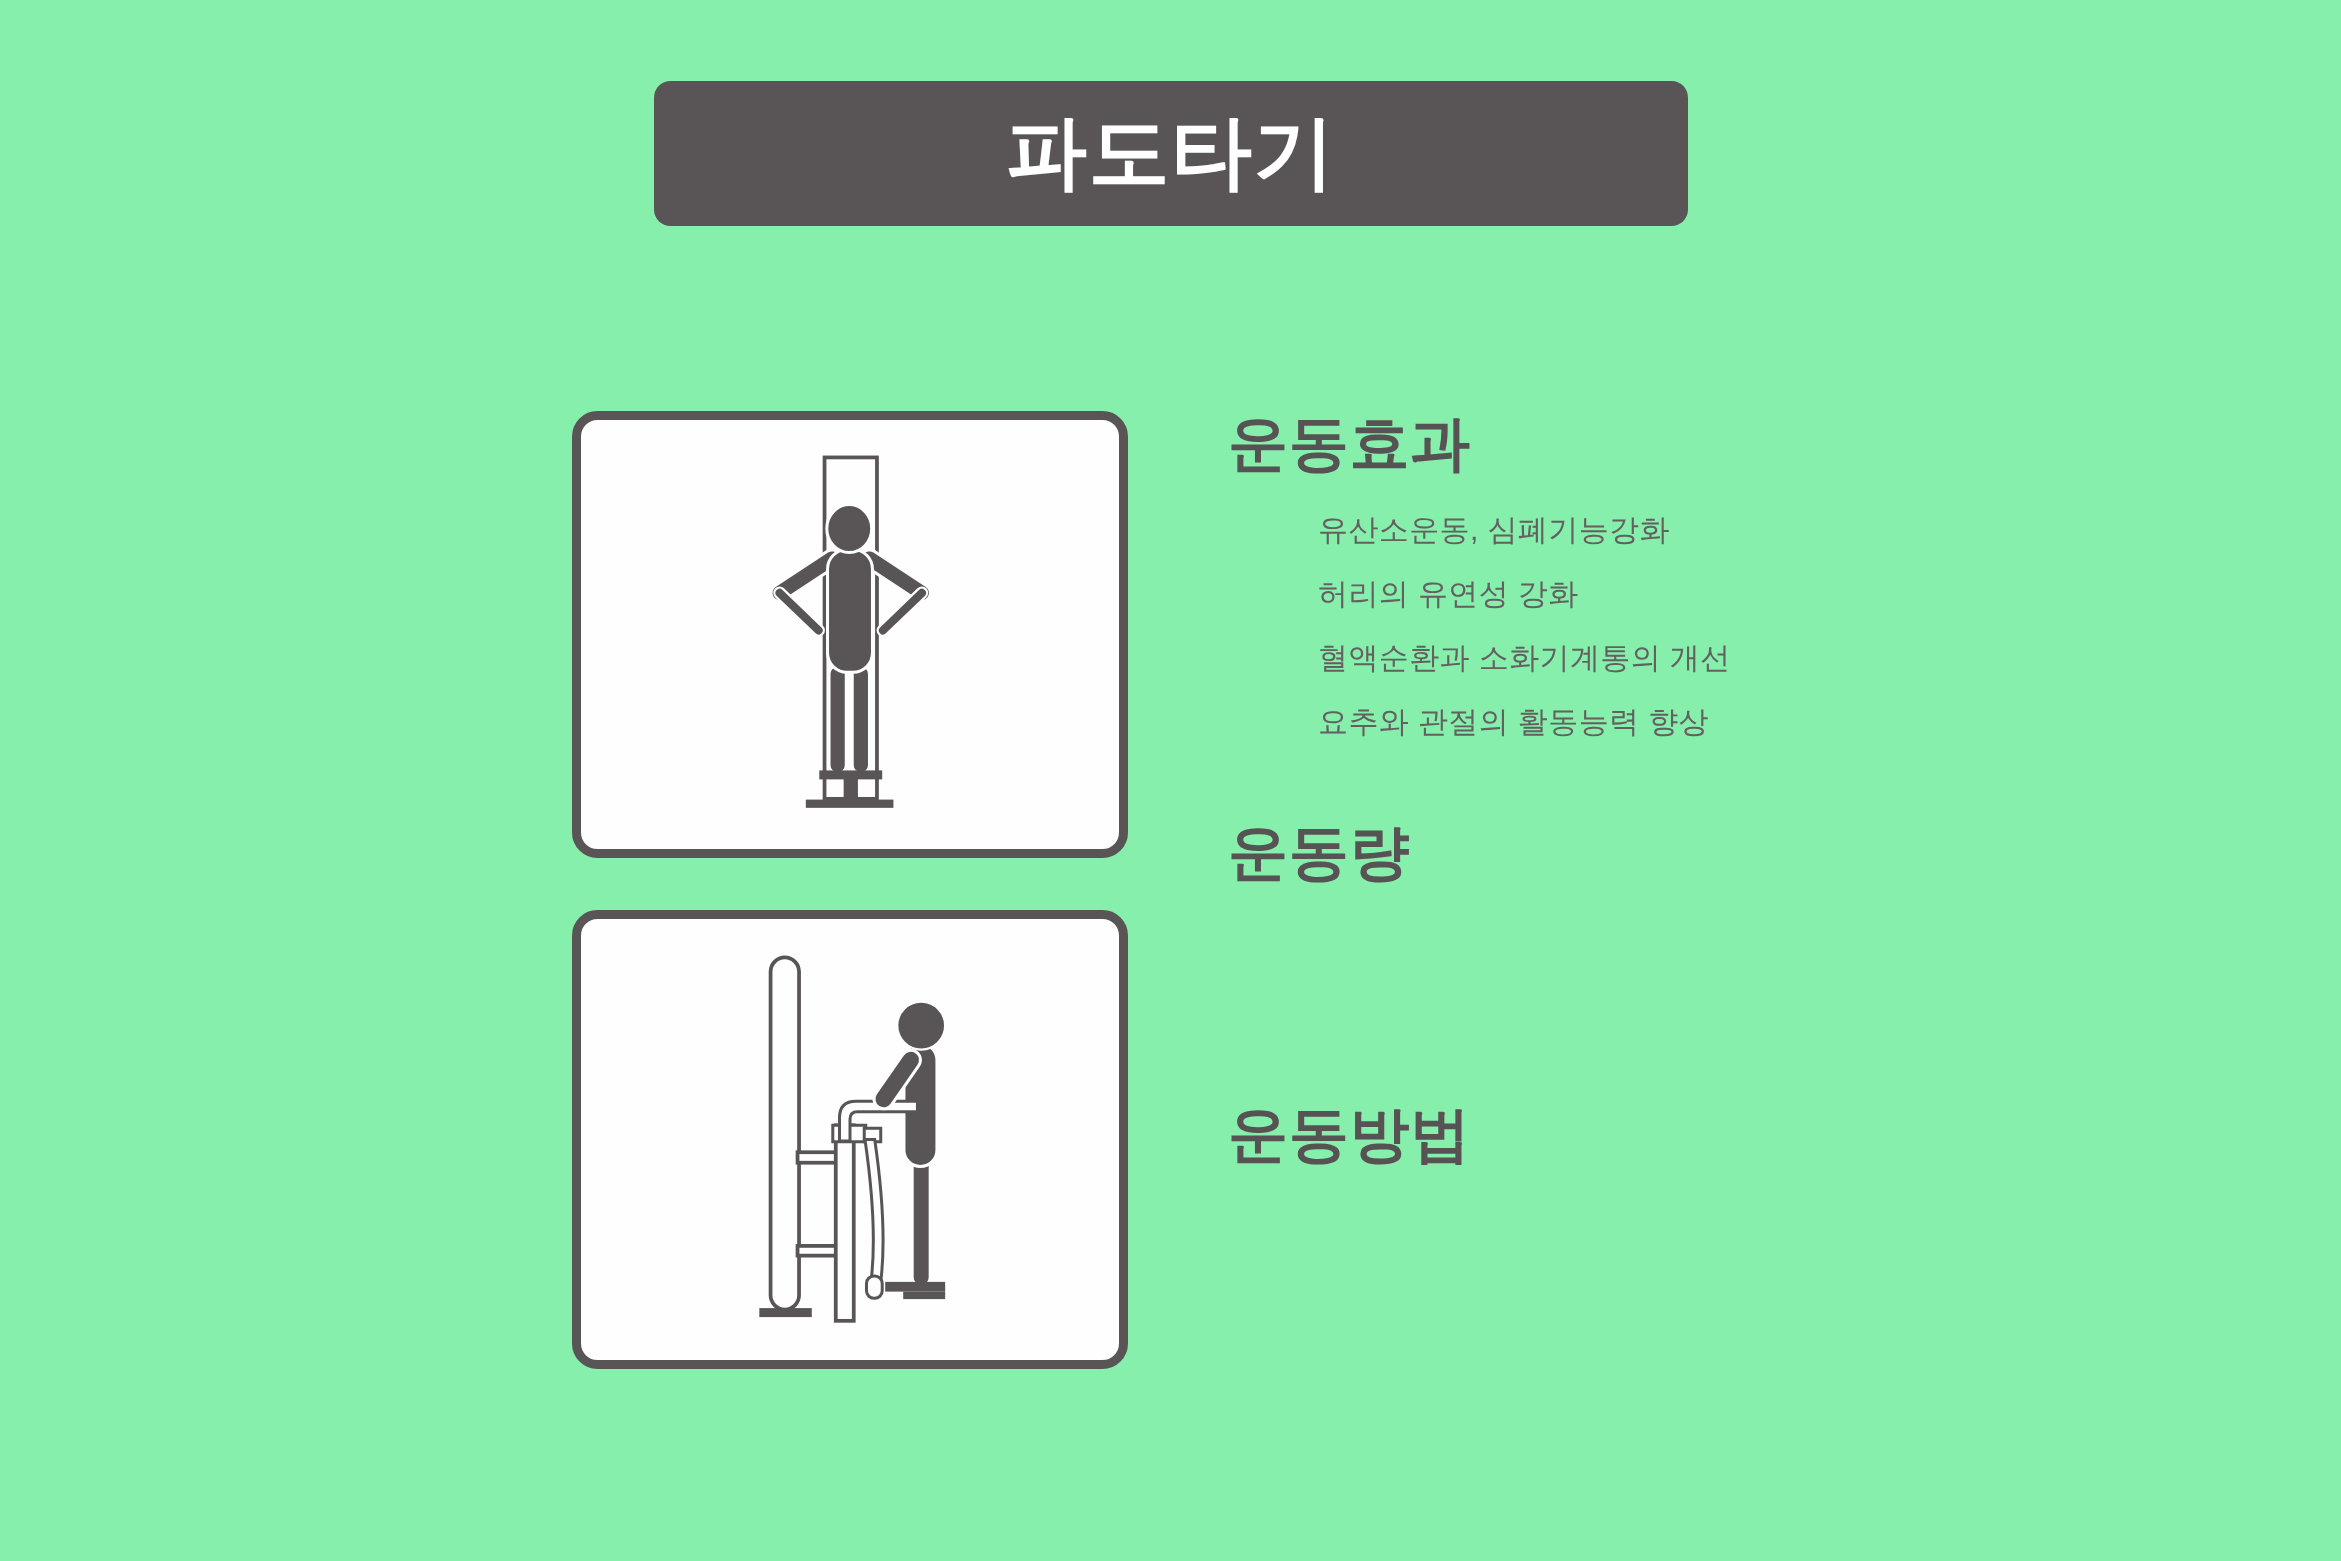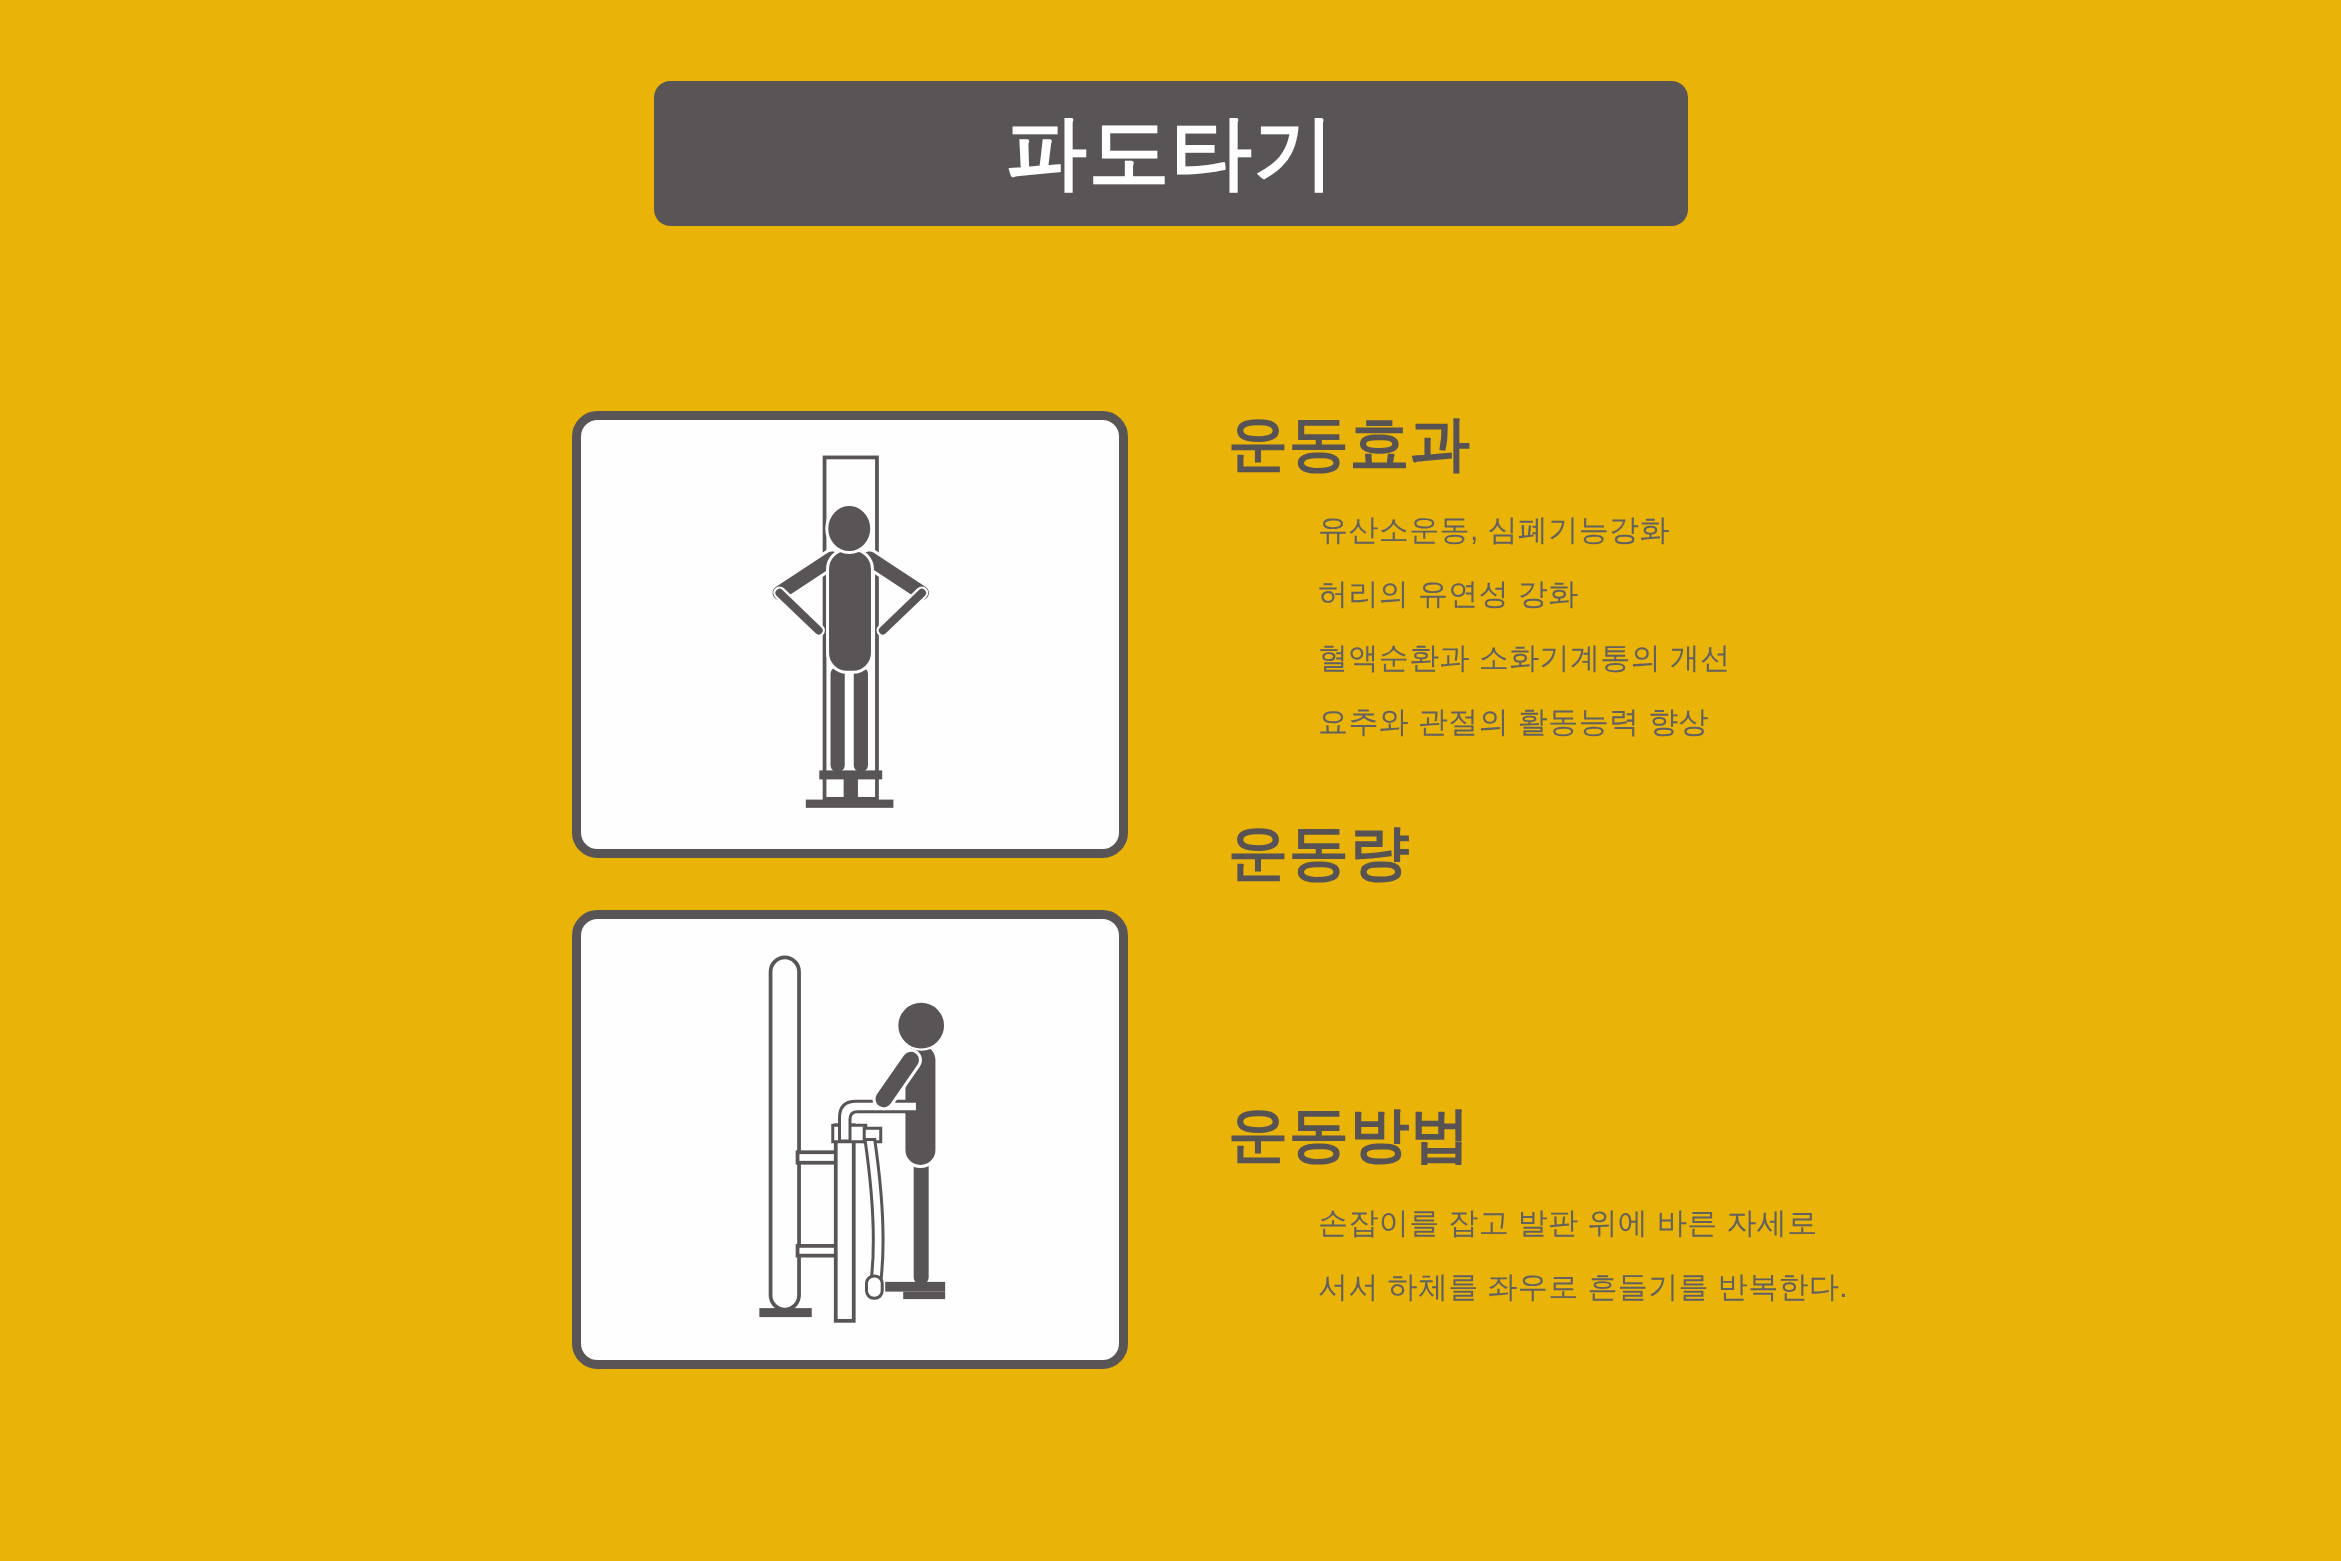--- a/index.html
+++ b/index.html
@@ -4,21 +4,21 @@
 <style>
   html, body { margin: 0; padding: 0; overflow: hidden; }
   body {
     width: 2342px; height: 1561px;
     font-family: "Liberation Sans", sans-serif;
     background: #fdfcfa;
   }
   #canvas {
     position: relative;
     width: 2342px; height: 1561px;
-    background: #eab308;
+    background: #86efac;
   }
   #banner {
     position: absolute;
     left: 654px; top: 81px;
     width: 1034px; height: 145px;
     background: #595556;
     border-radius: 16.5px;
     display: flex; align-items: center; justify-content: center;
     color: #ffffff;
     font-size: 81px; font-weight: 700;
@@ -145,19 +145,15 @@
   <div class="body-block" id="p1">
     <div>유산소운동, 심폐기능강화</div>
     <div>허리의 유연성 강화</div>
     <div>혈액순환과 소화기계통의 개선</div>
     <div>요추와 관절의 활동능력 향상</div>
   </div>
 
   <h2 class="heading" id="h2">운동량</h2>
 
   <h2 class="heading" id="h3">운동방법</h2>
-  <div class="body-block" id="p3">
-    <div>손잡이를 잡고 발판 위에 바른 자세로</div>
-    <div>서서 하체를 좌우로 흔들기를 반복한다.</div>
-  </div>
 
 </div>
 
 
 </body></html>

